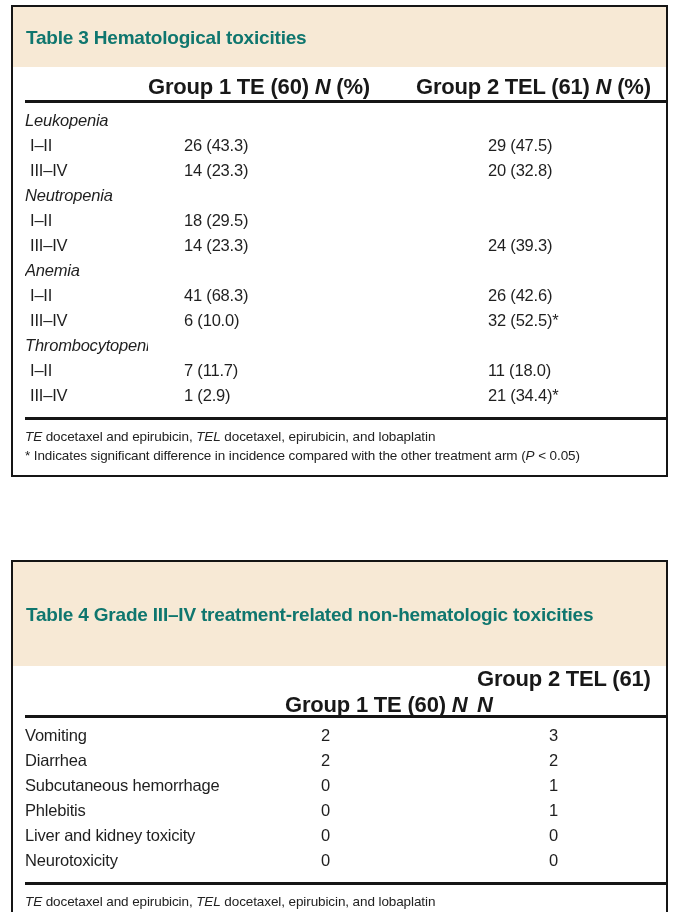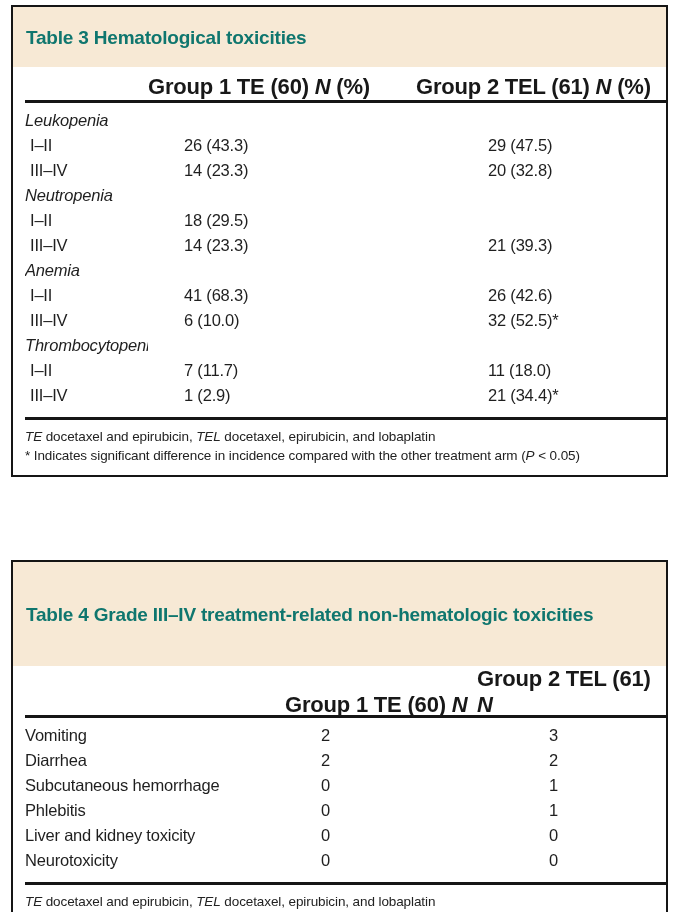--- a/index.html
+++ b/index.html
@@ -93,21 +93,21 @@
       </div>
 
       <div class="row grade">
         <span class="label">I–II</span>
         <span class="val">18 (29.5)</span>
       </div>
 
       <div class="row grade">
         <span class="label">III–IV</span>
         <span class="val">14 (23.3)</span>
-        <span class="val">21 (39.3)</span>
+        <span class="val">24 (39.3)</span>
       </div>
 
       <div class="row category">
         <span class="label">Anemia</span>
         <span class="val"></span>
         <span class="val"></span>
       </div>
 
       <div class="row grade">
         <span class="label">I–II</span>

